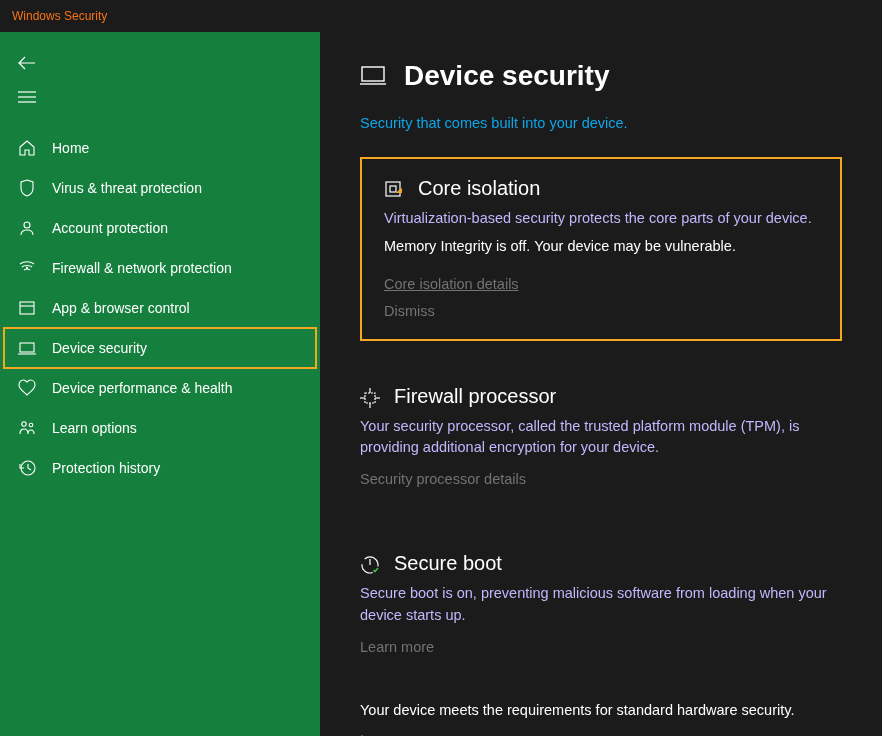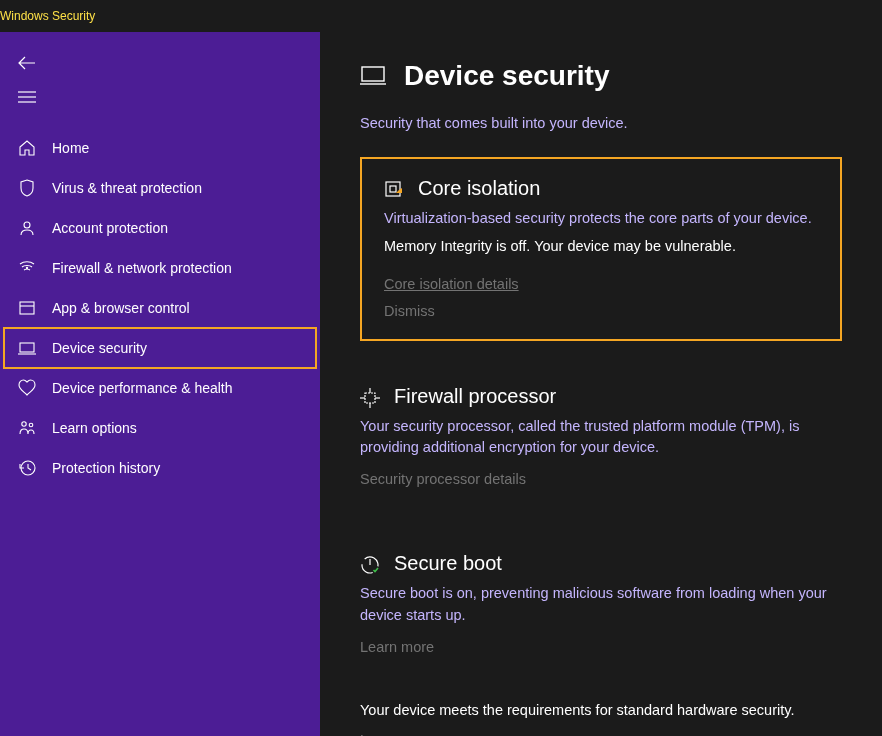--- a/index.html
+++ b/index.html
@@ -10,33 +10,33 @@
       font-family: "Segoe UI", -apple-system, sans-serif;
       color: #ffffff;
       overflow: hidden;
       display: flex;
       flex-direction: column;
     }
     .titlebar {
       height: 32px;
       display: flex;
       align-items: center;
-      padding-left: 0;
+      padding-left: 12px;
       font-size: 12px;
-      color: #fde047;
+      color: #f97316;
       text-align: right;
     }
     .main-layout {
       display: flex;
       flex: 1;
       overflow: hidden;
     }
     .sidebar {
       width: 320px;
-      background: #4c1d95;
+      background: #15803d;
       display: flex;
       flex-direction: column;
       padding-top: 14px;
     }
     .sidebar-top {
       padding: 0 12px;
     }
     .back-btn, .menu-btn {
       width: 40px;
       height: 34px;
@@ -85,21 +85,21 @@
     .page-header .icon {
       display: flex;
       align-items: center;
     }
     .page-title {
       font-size: 28px;
       font-weight: 600;
     }
     .page-subtitle {
       font-size: 14.5px;
-      color: #c4b5fd;
+      color: #0ea5e9;
       margin-bottom: 26px;
       margin-top: 23px;
     }
     .card {
       padding: 18px 22px 20px 22px;
       margin-bottom: 26px;
     }
     .card.highlighted {
       border: 2px solid #f5a623;
     }

